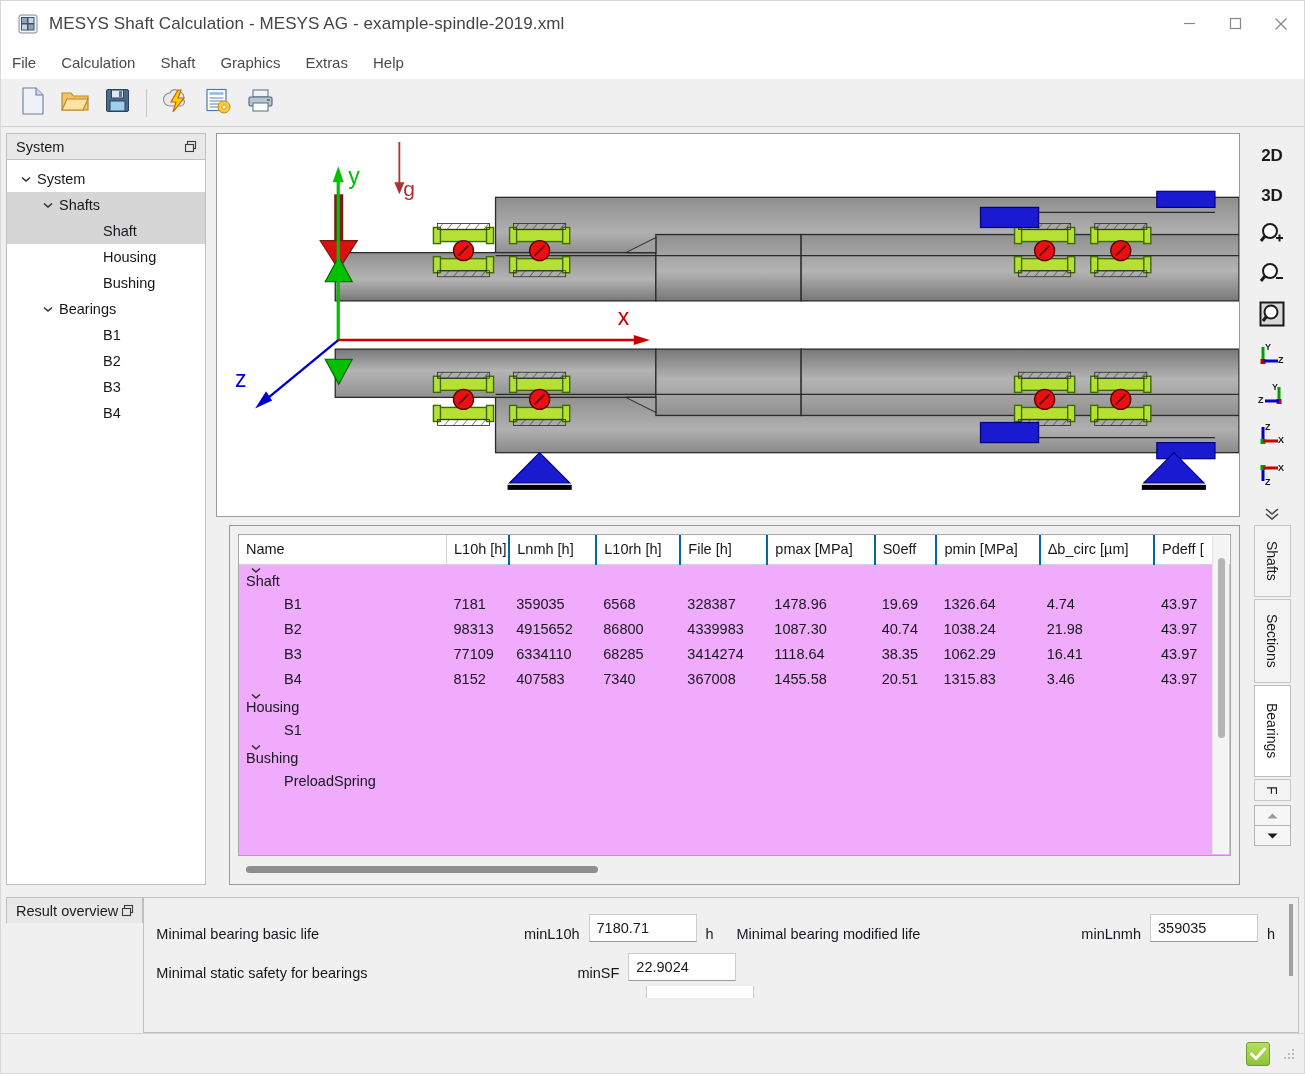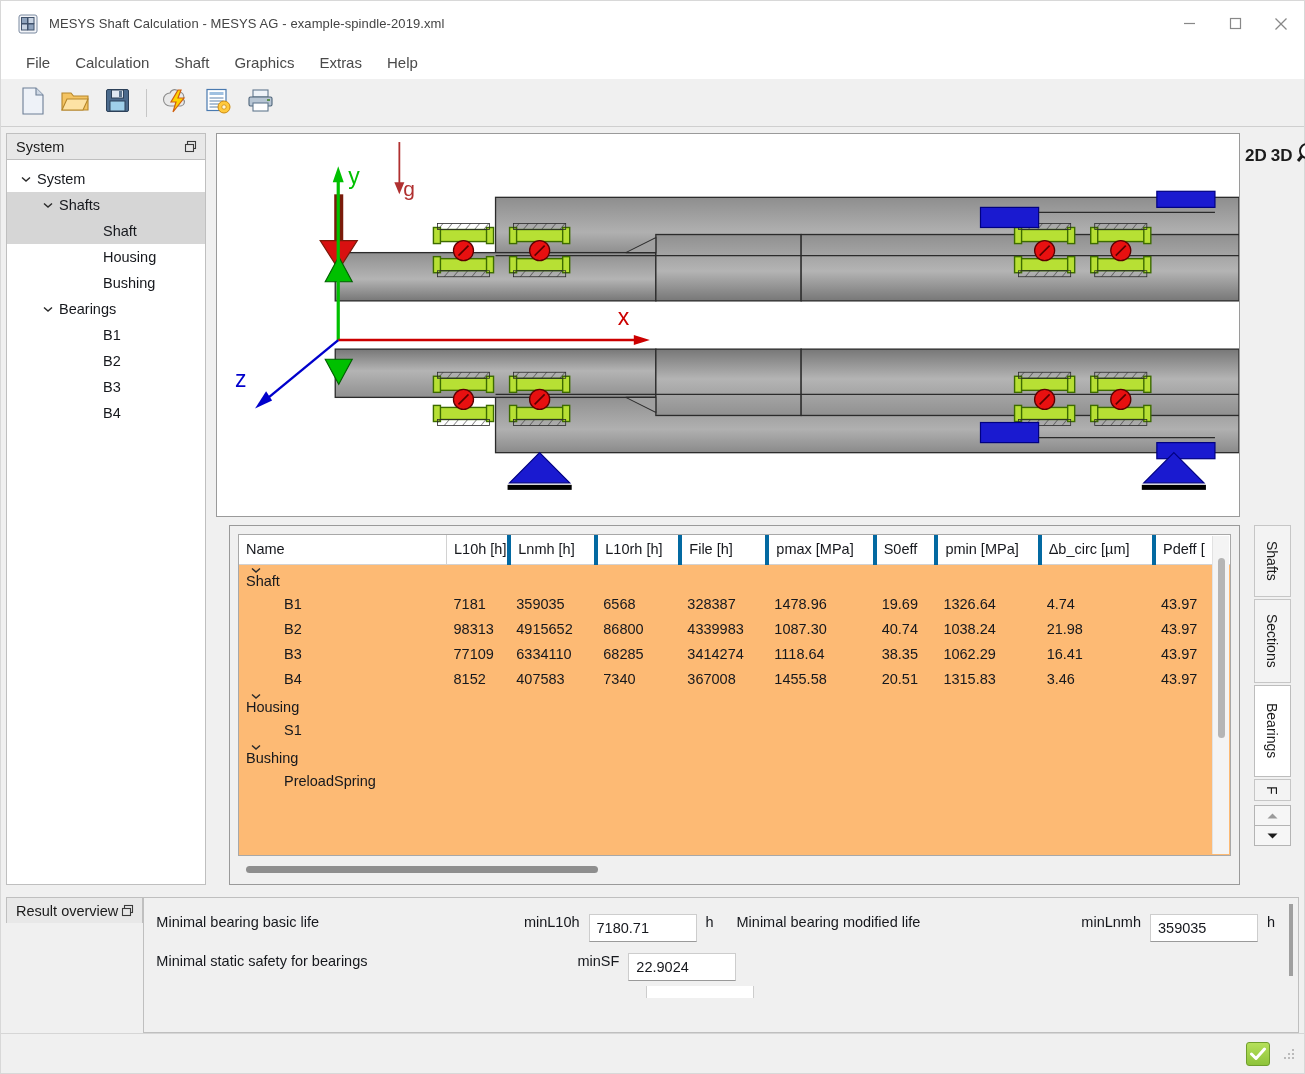--- a/index.html
+++ b/index.html
@@ -21,31 +21,31 @@
   .titlebar {
     height: 45px; background: #ffffff;
     display: flex; align-items: center;
     position: relative;
   }
   .title-icon {
     width: 20px; height: 20px; margin-left: 17px; margin-right: 11px;
     flex: 0 0 auto; position: relative;
   }
   .title-text {
-    font-size: 13px; color: #444; white-space: nowrap;
+    font-size: 17px; color: #444; white-space: nowrap;
     letter-spacing: 0.1px;
   }
   .wincontrols { position: absolute; right: 0; top: 0; height: 45px; display: flex; }
   .wc { width: 46px; height: 45px; display: flex; align-items: center; justify-content: center; }
   .wc svg { display:block; }
 
   
   .menubar {
     height: 33px; background: #ffffff;
-    display: flex; align-items: center; padding-left: 14px;
+    display: flex; align-items: center; 
   }
   .menu-item {
     font-size: 15px; color: #4a4a4a; padding: 4px 11px; margin-right: 3px;
     white-space: nowrap; border-radius: 2px;
   }
 
   
   .toolbar {
     height: 48px; background: #f0f0f0;
     border-bottom: 1px solid #cfcfcf;
@@ -96,44 +96,44 @@
   }
   .graphics {
     width: 100%; height: 100%;
     background: #ffffff; border: 1px solid #9a9a9a;
     position: relative; overflow: hidden;
   }
 
   
   .viewbar {
     position: absolute; right: 4px; top: 10px; width: 56px;
-    display: flex; flex-direction: row; align-items: center; gap: 2px;
+    display: flex; flex-direction: column; align-items: center; gap: 2px;
   }
   .vb-btn {
     width: 38px; height: 38px; display: flex; align-items: center; justify-content: center;
     border: 1px solid transparent; border-radius: 3px;
     font-size: 17px; font-weight: bold; color: #1c1c1c;
   }
 
   
   .table-wrap {
     position: absolute; left: 228px; right: 64px; top: 398px; bottom: 8px;
     background: #f0f0f0; border: 1px solid #9a9a9a;
     padding: 8px 8px 6px 8px;
     display: flex; flex-direction: column;
   }
   .table-inner {
-    flex: 1; background: #fdba74; border: 1px solid #a8a8a8;
+    flex: 1; background: #f0abfc; border: 1px solid #a8a8a8;
     position: relative; overflow: hidden;
   }
   table.grid { border-collapse: collapse; width: 100%; table-layout: fixed; }
   table.grid th {
     font-size: 14.5px; font-weight: normal; color: #16181d;
     text-align: left; padding: 6px 7px 7px 7px;
-    background: #ffffff; border-right: 4px solid #0369a1;
+    background: #ffffff; border-right: 2px solid #0369a1;
     border-bottom: 1px solid #d2d2d2;
     white-space: nowrap; vertical-align: top;
   }
   table.grid th.c-name { border-right: 1px solid #d2d2d2; }
   table.grid td {
     font-size: 14.5px; color: #16181d; padding: 2px 7px;
     white-space: nowrap; height: 25px;
   }
   .grp-chev { width: 20px; display:flex; align-items:center; justify-content:center; flex:0 0 auto; }
   .indent { display: inline-block; width: 38px; }
@@ -182,21 +182,21 @@
     display: flex; align-items: center; padding: 0 6px 0 9px;
     font-size: 14.5px; color: #1b1b1b;
   }
   .result-title .spacer { flex: 1; }
   .result-body {
     flex: 1; background: #f0f0f0; border: 1px solid #bfbfbf;
     position: relative; overflow: hidden;
     padding-top: 10px;
   }
   .res-row { display: flex; align-items: center; height: 39px; padding-left: 12px; }
-  .res-col { display: flex; align-items: flex-start; }
+  .res-col { display: flex; align-items: flex-end; }
   .res-col.left { width: 620px; }
   .res-label { font-size: 14.5px; color: #16181d; }
   .res-sym {
     font-size: 14.5px; color: #16181d; text-align: right;
     margin-left: auto; padding-right: 9px; white-space: nowrap;
   }
   .res-field {
     width: 108px; height: 28px; background: #ffffff;
     border: 1px solid #cdcdcd; border-bottom: 1px solid #9a9a9a;
     display: flex; align-items: center; padding: 0 7px;

